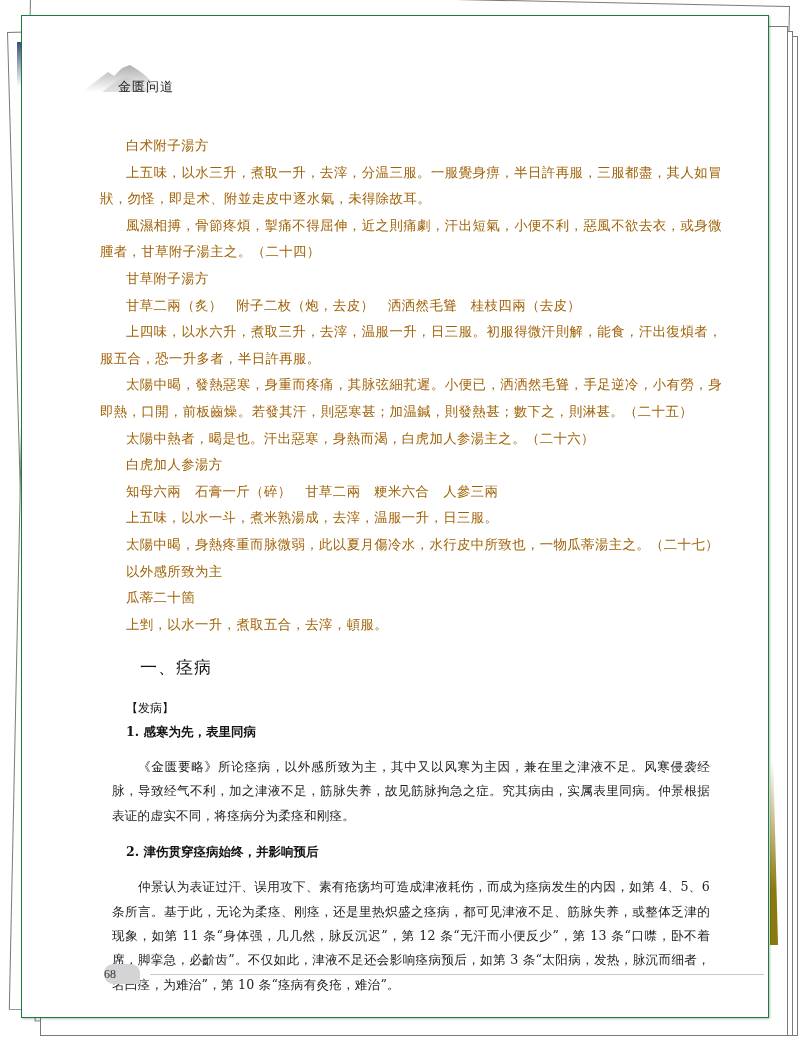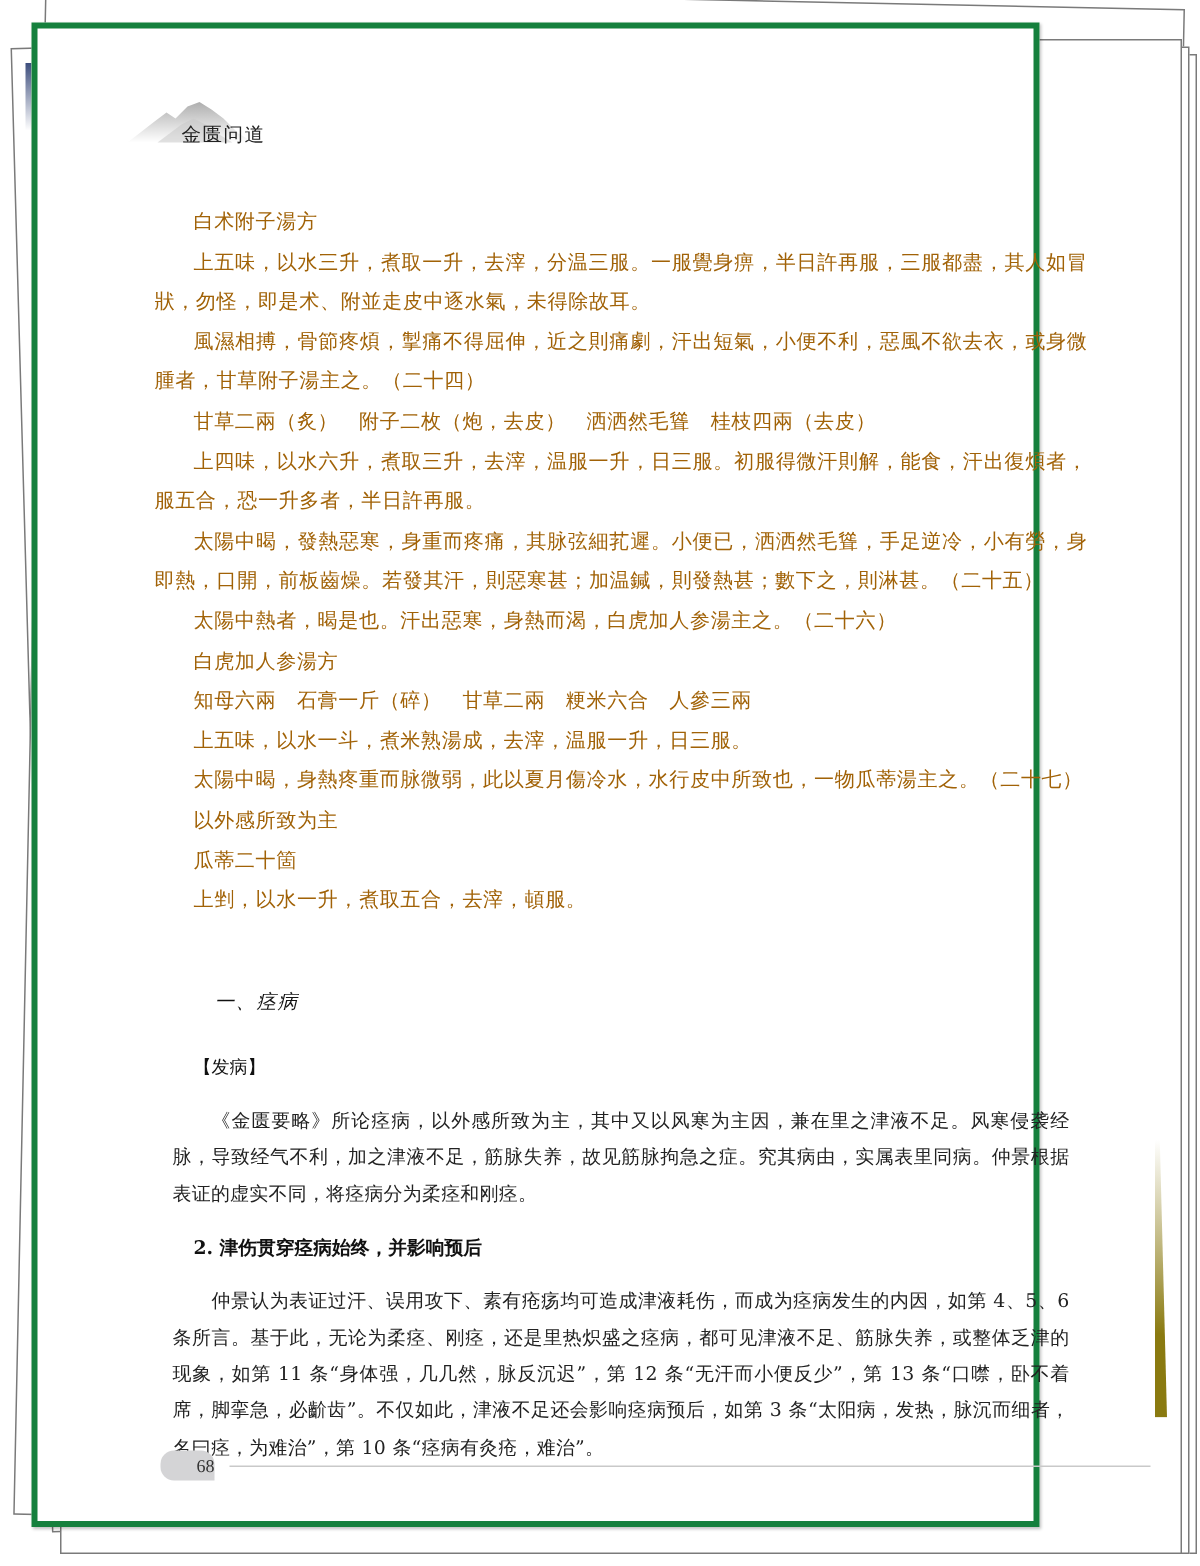--- a/index.html
+++ b/index.html
@@ -22,58 +22,58 @@
     left: 30px; top: 6px; width: 760px; height: 1020px;
     transform: rotate(1.2deg); transform-origin: 100% 0;
   }
   .blue-stripe { position: absolute; left: 17px; top: 42px; width: 4px; height: 45px;
     background: linear-gradient(#3d4e7d, rgba(61,78,125,0)); }
   .gold-stripe { position: absolute; left: 770px; top: 760px; width: 8px; height: 185px;
     background: linear-gradient(#ffffff, #8a7a10 70%, #8a7a10);
     clip-path: polygon(0 0, 40% 0, 100% 100%, 0 100%); }
 
   .page {
-    position: absolute; left: 21px; top: 15px; width: 672px; height: 1003px;
-    background: #fff; border: 4px solid #15803d; box-sizing: border-box;
+    position: absolute; left: 21px; top: 15px; width: 748px; height: 1003px;
+    background: #fff; border: 1px solid #15803d; box-sizing: border-box;
     box-shadow: 1px 1px 2px rgba(0,0,0,0.25);
   }
   .header { position: absolute; left: 60px; top: 40px; width: 120px; height: 44px; }
   .mountains { position: absolute; left: 0; top: 0; width: 120px; height: 40px; }
   .header-title {
     position: absolute; left: 36px; top: 22px; font-size: 13px; color: #222; letter-spacing: 1px;
   }
 
   .content { position: absolute; left: 78px; top: 117px; width: 622px; }
   .p {
     font-family: "DejaVu Sans", sans-serif; font-size: 13.4px; line-height: 26.6px;
     margin: 0; text-indent: 0; color: #a16207; letter-spacing: 0.4px;
     text-align: justify;
   }
   .p.ind { text-indent: 26px; }
   .p.item { padding-left: 26px; }
 
   .section-title {
     position: absolute; left: 118px; top: 640px;
-    font-family: "DejaVu Serif", serif; font-size: 13px; color: #111; letter-spacing: 1px; font-style: italic;
+    font-family: "DejaVu Serif", serif; font-size: 17px; color: #111; letter-spacing: 1px;
   }
   .content2 { position: absolute; left: 78px; top: 680px; width: 622px; }
   .bracket-head { font-family: "DejaVu Serif", serif; font-size: 12px; margin-left: 26px; line-height: 24px; }
   .sub-head { font-family: "DejaVu Serif", serif; font-size: 12.5px; font-weight: bold; margin-left: 26px; line-height: 23px; }
   .s {
     font-family: "DejaVu Serif", "Liberation Serif", serif; font-size: 12.6px; line-height: 24.4px;
     margin: 12px; color: #222; text-align: justify; letter-spacing: 0.2px;
   }
   .s.ind { text-indent: 26px; }
 
   .footer { position: absolute; left: 82px; top: 948px; width: 660px; height: 22px; }
   .page-num {
     position: absolute; left: 0; top: 0; width: 36px; height: 20px;
     background: #d4d4d6; border-radius: 9px 9px 0 9px;
     font-family: "Liberation Serif", serif; font-size: 12px; color: #333;
-    text-align: right; line-height: 20px;
+    text-align: left; line-height: 20px;
   }
   .footer-rule { position: absolute; left: 46px; top: 10px; width: 614px; height: 0; border-top: 1px solid #c9c9c9; }
 </style>
 </head>
 <body>
 
 <div class="sheet back-left"></div>
 <div class="sheet tilt-right"></div>
 <div class="sheet back-r3"></div>
 <div class="sheet back-r2"></div>
@@ -94,37 +94,39 @@
       <path d="M0 36 L18 22 L26 16 L32 20 L40 12 L48 9 L56 14 L64 20 L74 30 L84 36 Z" fill="url(#mg)" opacity="0.8"></path>
       <path d="M20 36 L36 24 L44 20 L52 24 L60 30 L70 36 Z" fill="#c8c8c8" opacity="0.55"></path>
     </svg>
     <span class="header-title">金匮问道</span>
   </div>
 
   <div class="content">
     <p class="p item">白术附子湯方</p>
     <p class="p ind">上五味，以水三升，煮取一升，去滓，分温三服。一服覺身痹，半日許再服，三服都盡，其人如冒狀，勿怪，即是术、附並走皮中逐水氣，未得除故耳。</p>
     <p class="p ind">風濕相搏，骨節疼煩，掣痛不得屈伸，近之則痛劇，汗出短氣，小便不利，惡風不欲去衣，或身微腫者，甘草附子湯主之。（二十四）</p>
+    <p class="p item">甘草附子湯方</p>
     <p class="p item">甘草二兩（炙）　附子二枚（炮，去皮）　洒洒然毛聳　桂枝四兩（去皮）</p>
     <p class="p ind">上四味，以水六升，煮取三升，去滓，温服一升，日三服。初服得微汗則解，能食，汗出復煩者，服五合，恐一升多者，半日許再服。</p>
     <p class="p ind">太陽中暍，發熱惡寒，身重而疼痛，其脉弦細芤遲。小便已，洒洒然毛聳，手足逆冷，小有勞，身即熱，口開，前板齒燥。若發其汗，則惡寒甚；加温鍼，則發熱甚；數下之，則淋甚。（二十五）</p>
     <p class="p ind">太陽中熱者，暍是也。汗出惡寒，身熱而渴，白虎加人参湯主之。（二十六）</p>
     <p class="p item">白虎加人参湯方</p>
     <p class="p item">知母六兩　石膏一斤（碎）　甘草二兩　粳米六合　人參三兩</p>
     <p class="p item">上五味，以水一斗，煮米熟湯成，去滓，温服一升，日三服。</p>
     <p class="p ind">太陽中暍，身熱疼重而脉微弱，此以夏月傷冷水，水行皮中所致也，一物瓜蒂湯主之。（二十七）</p>
     <p class="p item">以外感所致为主</p>
     <p class="p item">瓜蒂二十箇</p>
     <p class="p item">上剉，以水一升，煮取五合，去滓，頓服。</p>
   </div>
 
   <div class="section-title">一、痉病</div>
 
   <div class="content2">
     <div class="bracket-head">【发病】</div>
+    <div class="sub-head">1. 感寒为先，表里同病</div>
     <p class="s ind">《金匮要略》所论痉病，以外感所致为主，其中又以风寒为主因，兼在里之津液不足。风寒侵袭经脉，导致经气不利，加之津液不足，筋脉失养，故见筋脉拘急之症。究其病由，实属表里同病。仲景根据表证的虚实不同，将痉病分为柔痉和刚痉。</p>
     <div class="sub-head">2. 津伤贯穿痉病始终，并影响预后</div>
     <p class="s ind">仲景认为表证过汗、误用攻下、素有疮疡均可造成津液耗伤，而成为痉病发生的内因，如第 4、5、6 条所言。基于此，无论为柔痉、刚痉，还是里热炽盛之痉病，都可见津液不足、筋脉失养，或整体乏津的现象，如第 11 条“身体强，几几然，脉反沉迟”，第 12 条“无汗而小便反少”，第 13 条“口噤，卧不着席，脚挛急，必齘齿”。不仅如此，津液不足还会影响痉病预后，如第 3 条“太阳病，发热，脉沉而细者，名曰痉，为难治”，第 10 条“痉病有灸疮，难治”。</p>
   </div>
 
   <div class="footer">
     <div class="page-num">68</div>
     <div class="footer-rule"></div>
   </div>
 </div>

